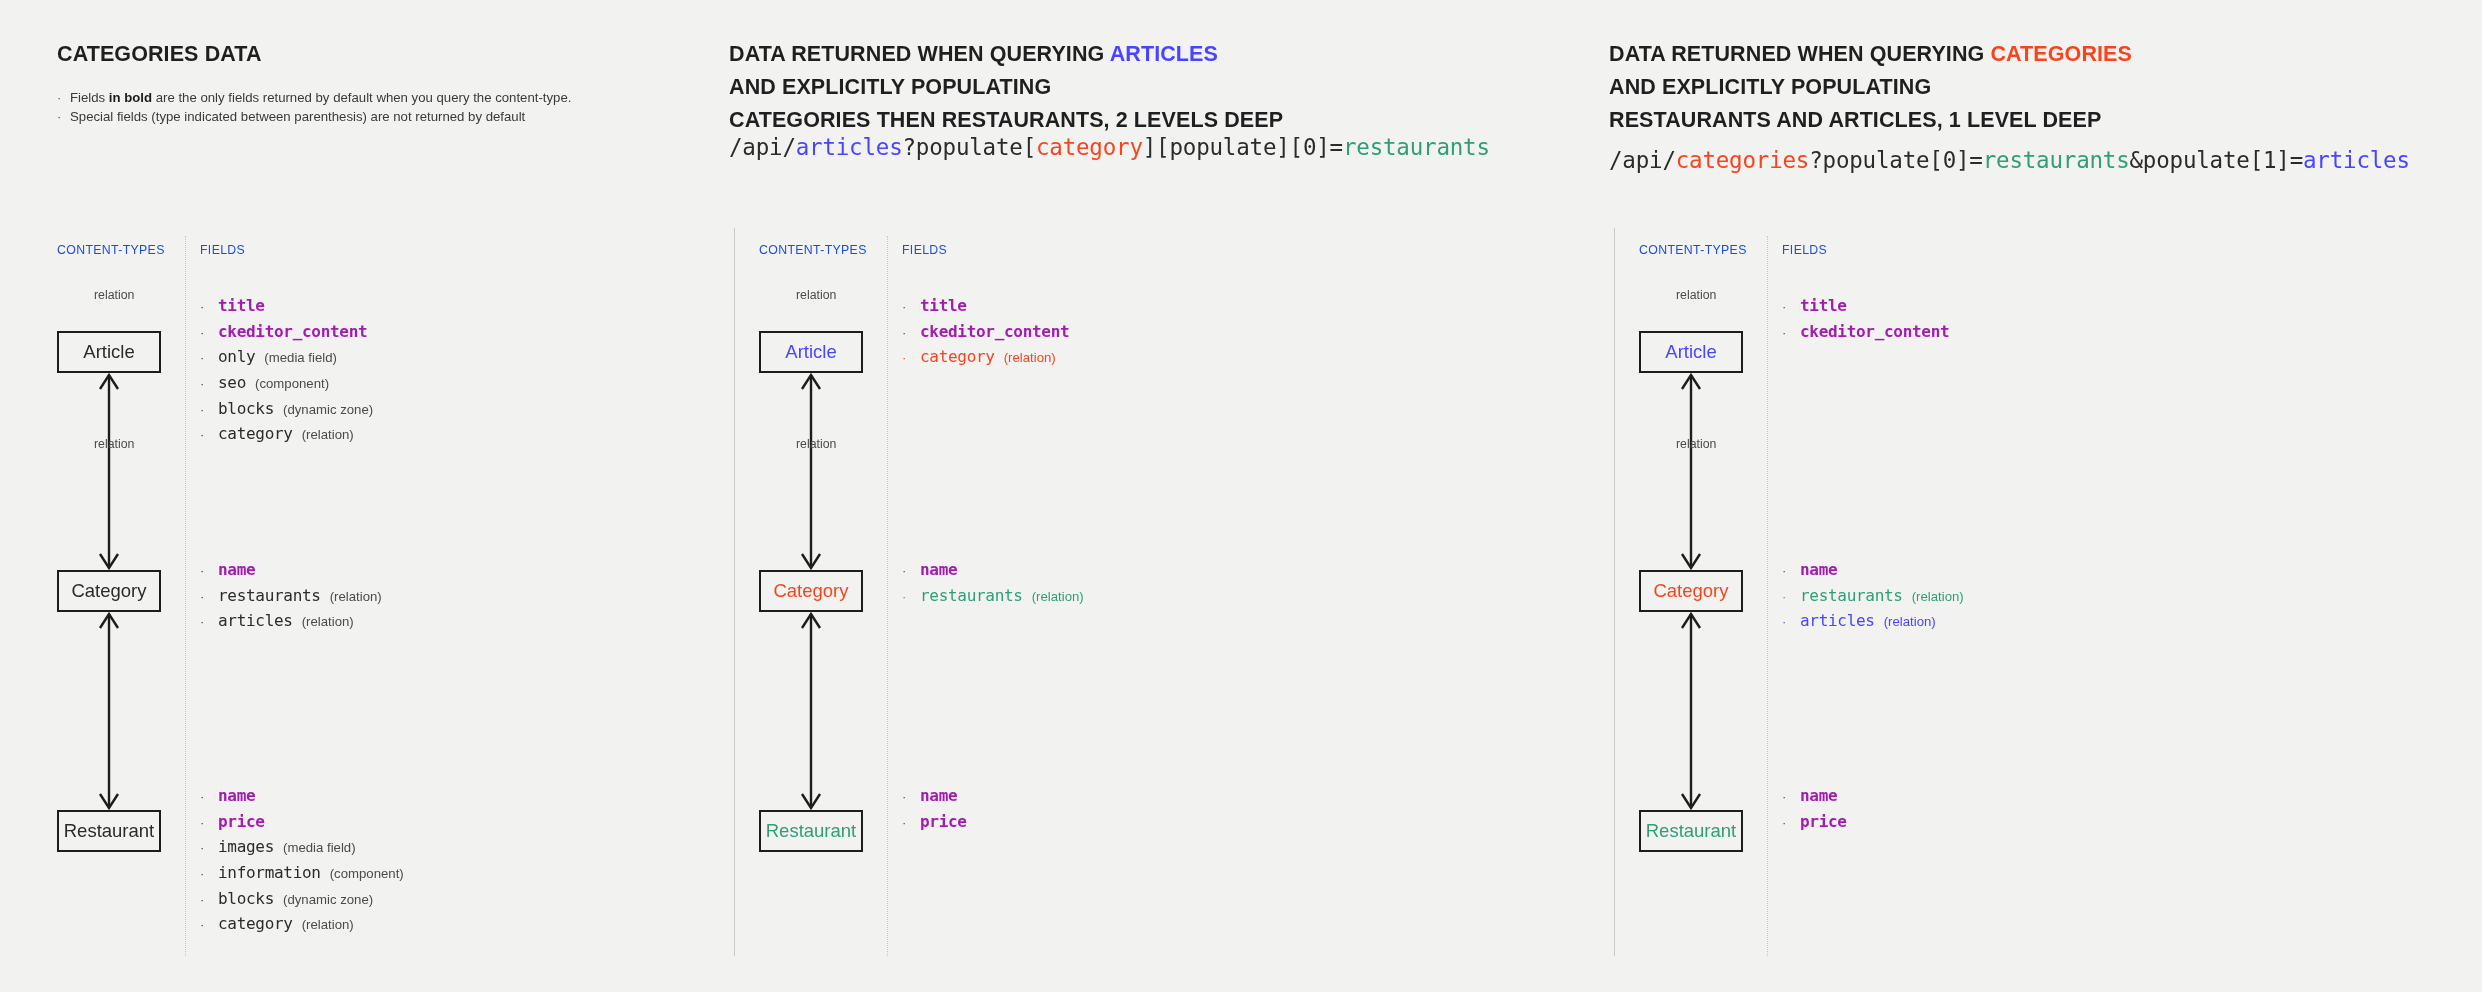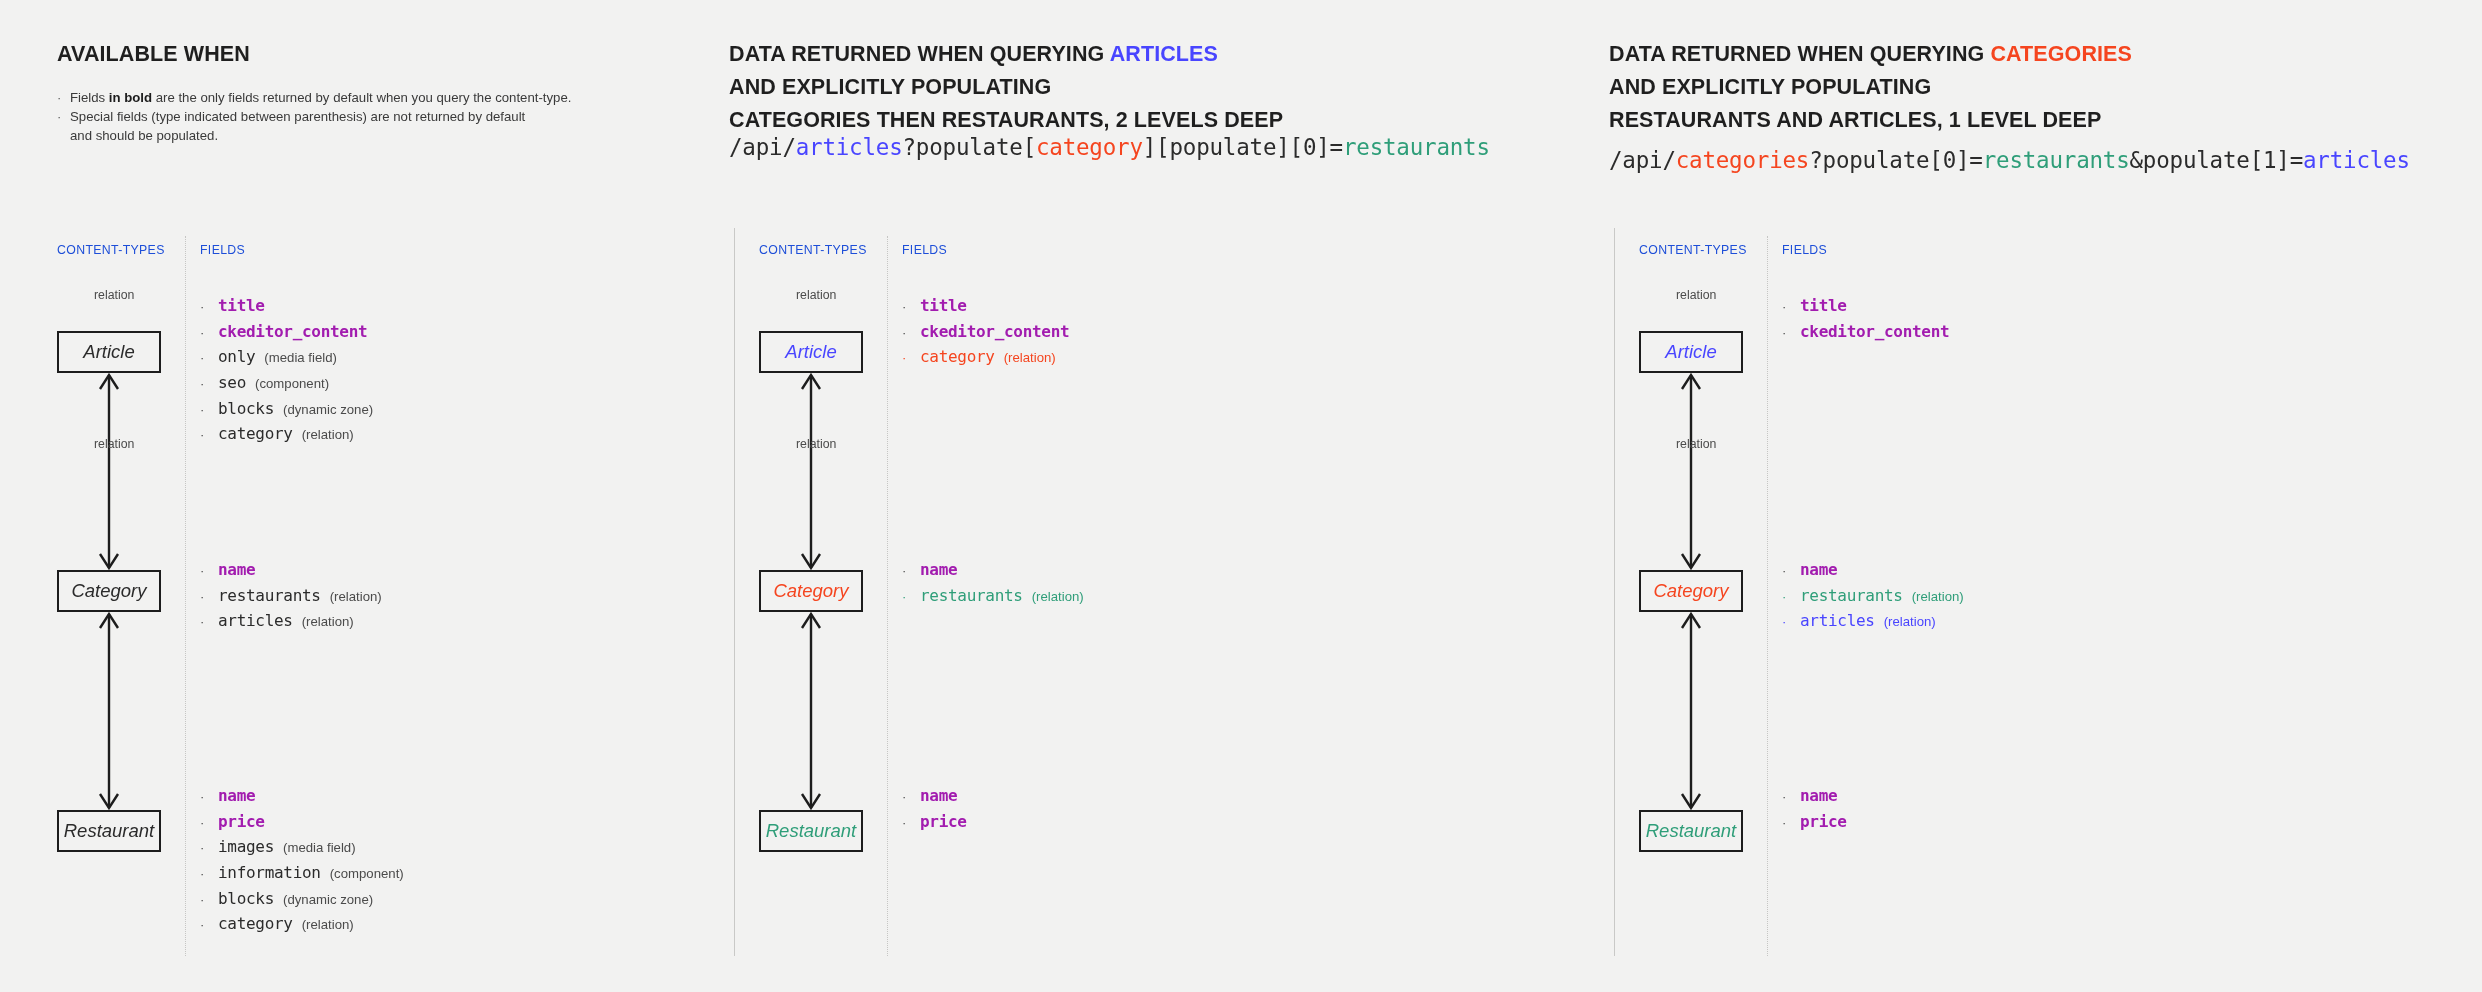--- a/index.html
+++ b/index.html
@@ -136,21 +136,20 @@
     box-sizing: border-box;
     border: 2.4px solid #1d1d1d;
     background: #f2f2f1;
     width: 104px;
     height: 42px;
     line-height: 38px;
     text-align: center;
     font-size: 18.5px;
     color: #2b2b2b;
     white-space: nowrap;
-    font-style: italic;
   }
   .ebox.blue  { color: #4945ff; }
   .ebox.red   { color: #f5451f; }
   .ebox.green { color: #2f9e79; }
 
   #panel-0 .ebox { left: 57px; }
   #panel-1 .ebox { left: 39px; }
   #panel-2 .ebox { left: 39px; }
 
   .ebox.e-article    { top: 331px; }
@@ -224,34 +223,30 @@
   .frow.c-red   .fdot, .frow.c-red   .fname, .frow.c-red   .ftype { color: #f5451f; }
   .frow.c-green .fdot, .frow.c-green .fname, .frow.c-green .ftype { color: #2f9e79; }
   .frow.c-blue  .fdot, .frow.c-blue  .fname, .frow.c-blue  .ftype { color: #4945ff; }
 </style>
 </head>
 <body>
 
 <div class="board">
     <div class="panel" id="panel-0">
       <div class="heading">
-        <div><span>AVAILABLE WHEN</span></div>
+        <div><span>CATEGORIES DATA</span></div>
       </div>
       <div class="notes">
         <div class="note-row">
           <span class="note-dot">·</span>
           <span class="note-txt">Fields <b>in bold</b> are the only fields returned by default when you query the content-type.</span>
         </div>
         <div class="note-row">
           <span class="note-dot">·</span>
           <span class="note-txt">Special fields (type indicated between parenthesis) are not returned by default</span>
-        </div>
-        <div class="note-row">
-          <span class="note-dot"></span>
-          <span class="note-txt">and should be populated.</span>
         </div>
       </div>
       <div class="col-label ct">CONTENT-TYPES</div>
       <div class="col-label fl">FIELDS</div>
       <div class="dotted-rule"></div>
       <div class="ebox e-article ">Article</div>
       <div class="ebox e-category ">Category</div>
       <div class="ebox e-restaurant ">Restaurant</div>
       <div class="arrow a-upper">
         <svg width="40" height="197" viewBox="0 0 40 197">

